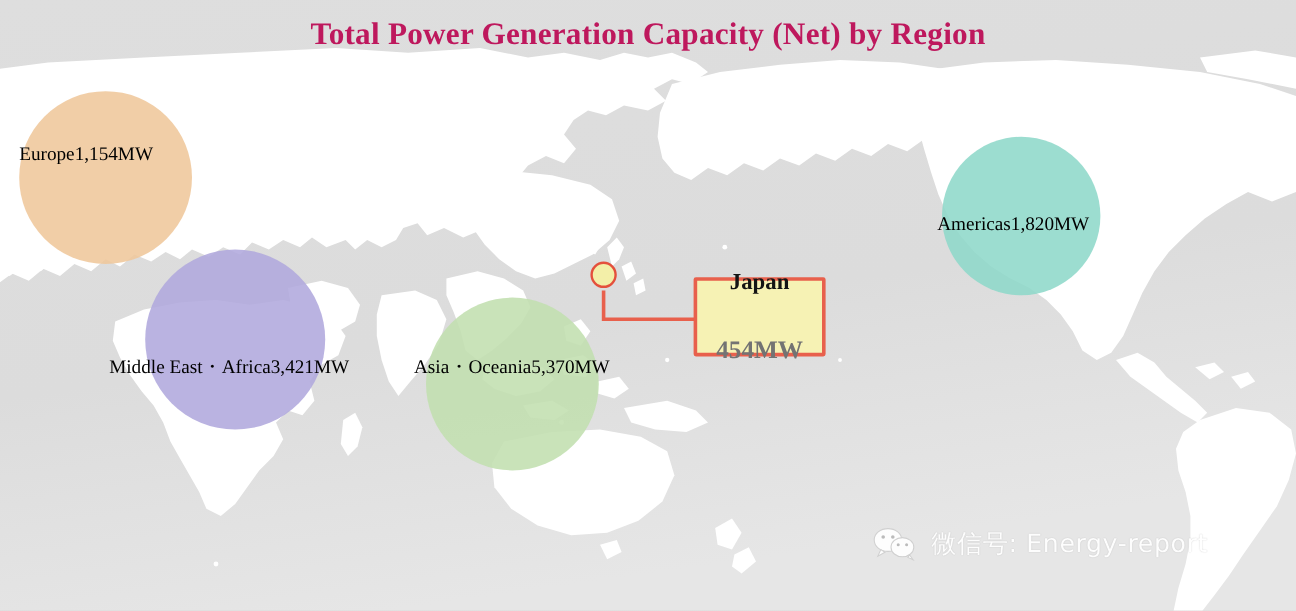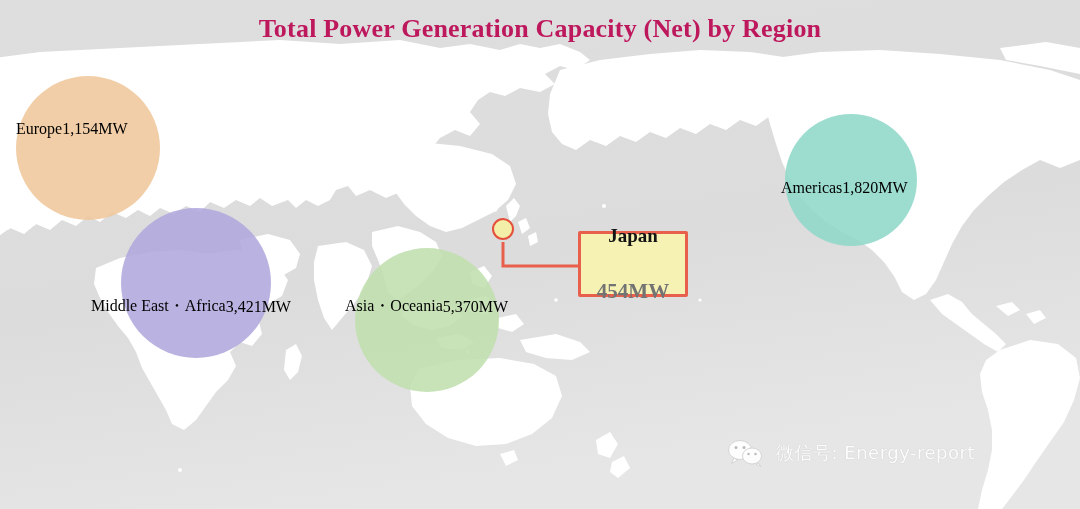--- a/index.html
+++ b/index.html
@@ -97,21 +97,21 @@
     left: 726px;
     top: 438px;
     display: flex;
     align-items: center;
     gap: 10px;
     z-index: 8;
     opacity: 0.92;
   }
   #watermark .wm-text {
     font-family: "DejaVu Sans", sans-serif;
-    font-size: 18px;
+    font-size: 21px;
     color: #ffffff;
     letter-spacing: 0.5px;
     text-shadow: 0 0 1px rgba(140,140,140,0.55);
     white-space: nowrap;
   }
 </style>
 </head>
 <body>
 
 <div id="canvas">

